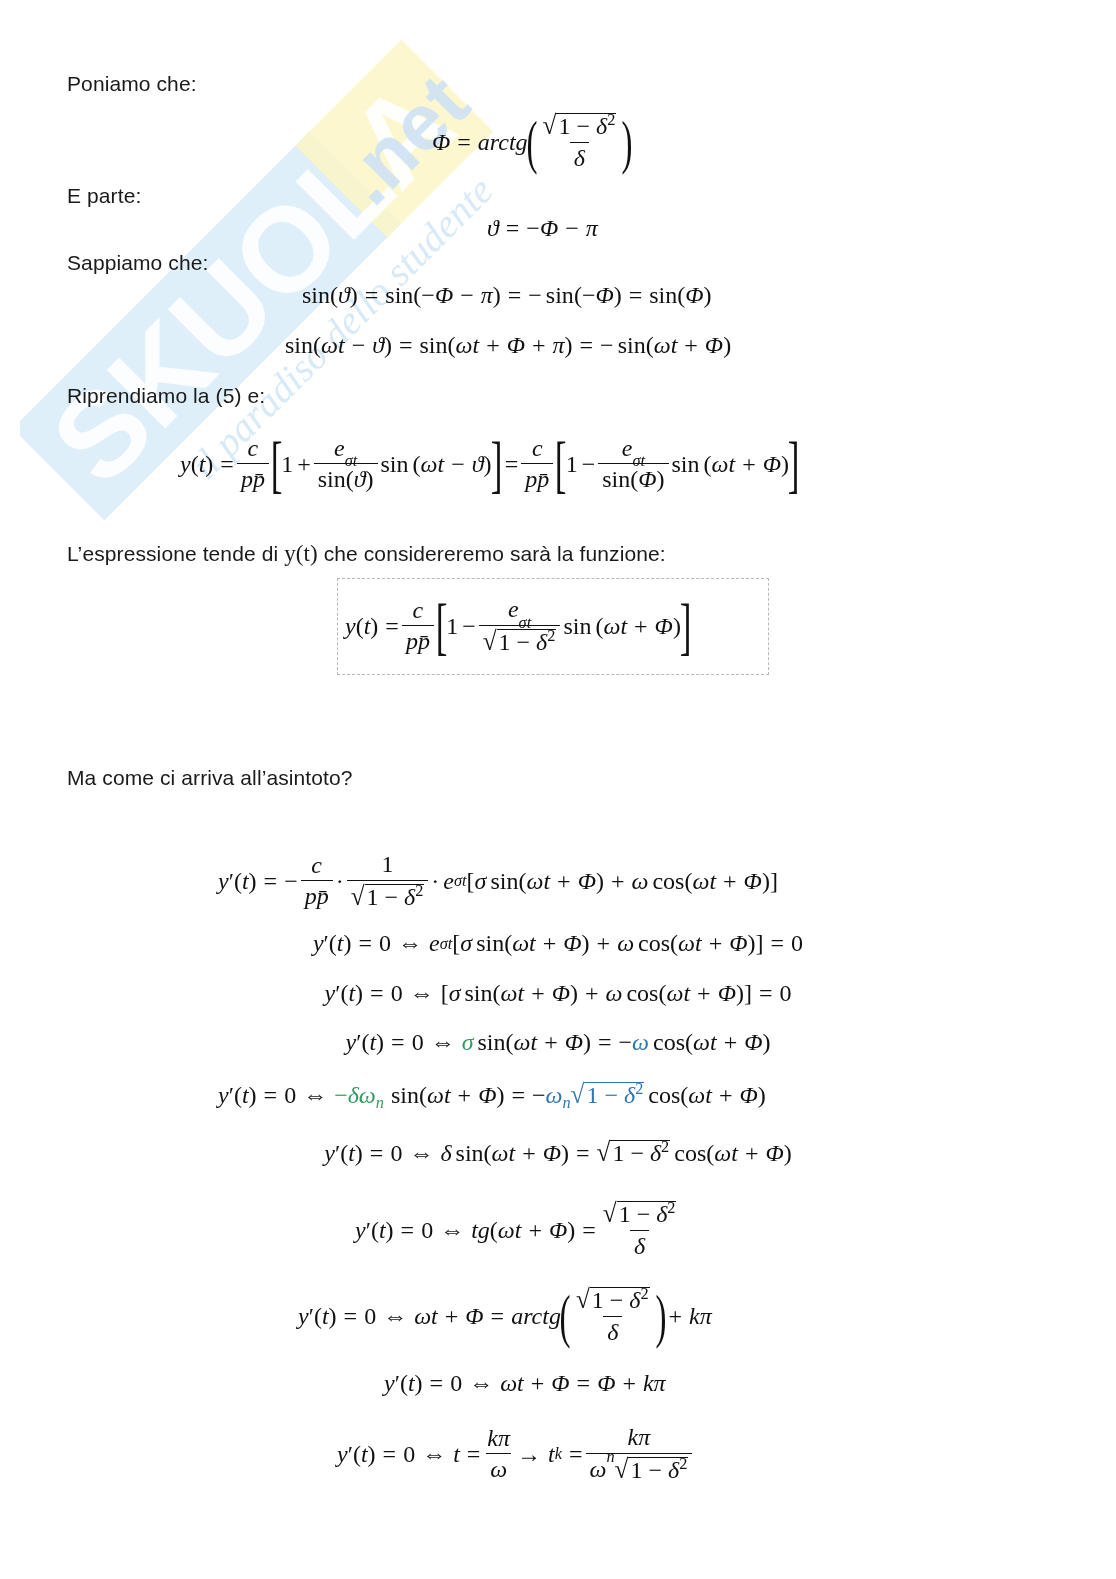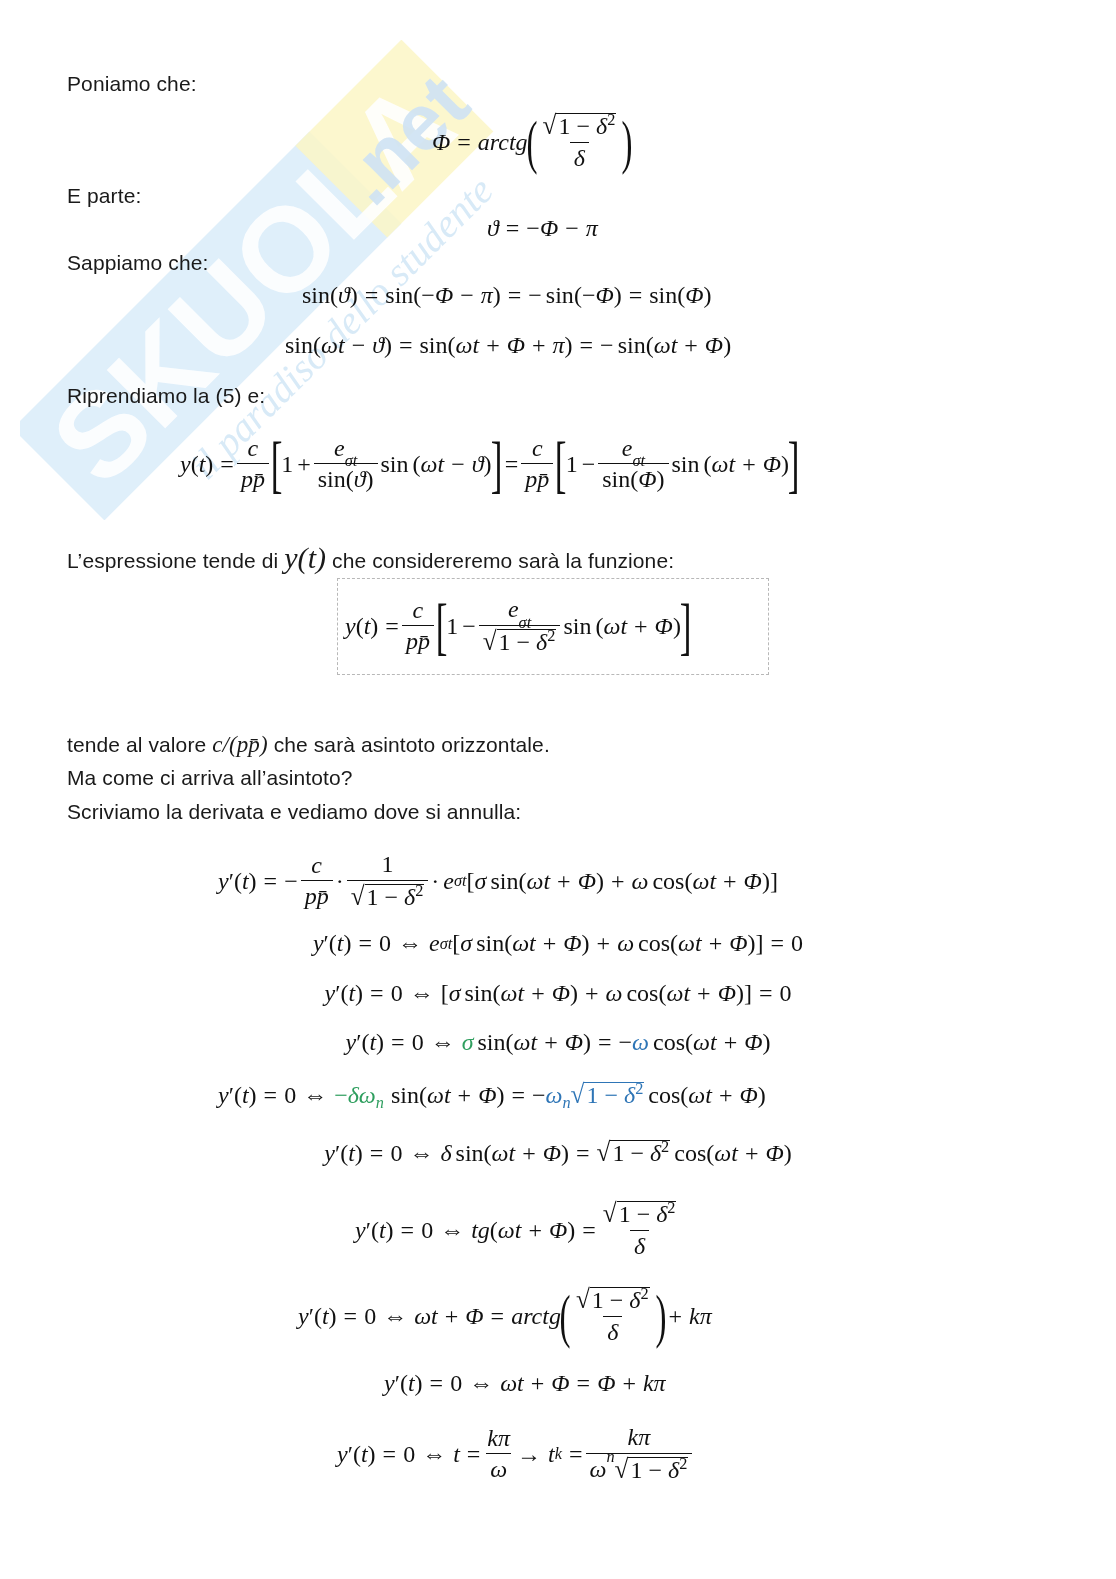--- a/index.html
+++ b/index.html
@@ -254,21 +254,21 @@
       <span class="i">t</span>
       <span class="sp"></span>
       <span>+</span>
       <span class="sp"></span>
       <span class="i">Φ</span>
       <span>)</span>
     <span class="bigb">]</span>
   </div>
 
   <div class="txt" style="top:541px">
-    <span>L’espressione tende di </span><span style="font-family:'Liberation Serif',serif;font-style:italic;font-size:30px">y(t)</span><span> che considereremo sarà la funzione:</span>
+    <span>L’espressione tende di </span><span style="font-family:'Liberation Serif',serif;font-size:23px">y(t)</span><span> che considereremo sarà la funzione:</span>
   </div>
 
   <div class="boxed"></div>
   <div class="eq" style="left:345px; top:584px; height:84px;">
     <span class="i">y</span>
       <span>(</span>
       <span class="i">t</span>
       <span>)</span>
       <span class="sp"></span>
     <span>=</span>
@@ -303,25 +303,21 @@
       <span class="i">ω</span>
       <span class="i">t</span>
       <span class="sp"></span>
       <span>+</span>
       <span class="sp"></span>
       <span class="i">Φ</span>
       <span>)</span>
     <span class="bigb">]</span>
   </div>
 
-  <div class="txt" style="top:732px">
-    <span>tende al valore </span><span style="font-family:'Liberation Serif',serif;font-style:italic;font-size:23px">c/(pp̄)</span><span> che sarà asintoto orizzontale.</span>
-  </div>
   <div class="txt" style="top:766px">Ma come ci arriva all’asintoto?</div>
-  <div class="txt" style="top:800px">Scriviamo la derivata e vediamo dove si annulla:</div>
 
   <div class="eq" style="left:218px; top:842px; height:78px;">
     <span class="i">y</span>
       <span>′</span>
       <span>(</span>
       <span class="i">t</span>
       <span>)</span>
       <span class="sp"></span>
     <span>=</span>
       <span class="sp"></span>

